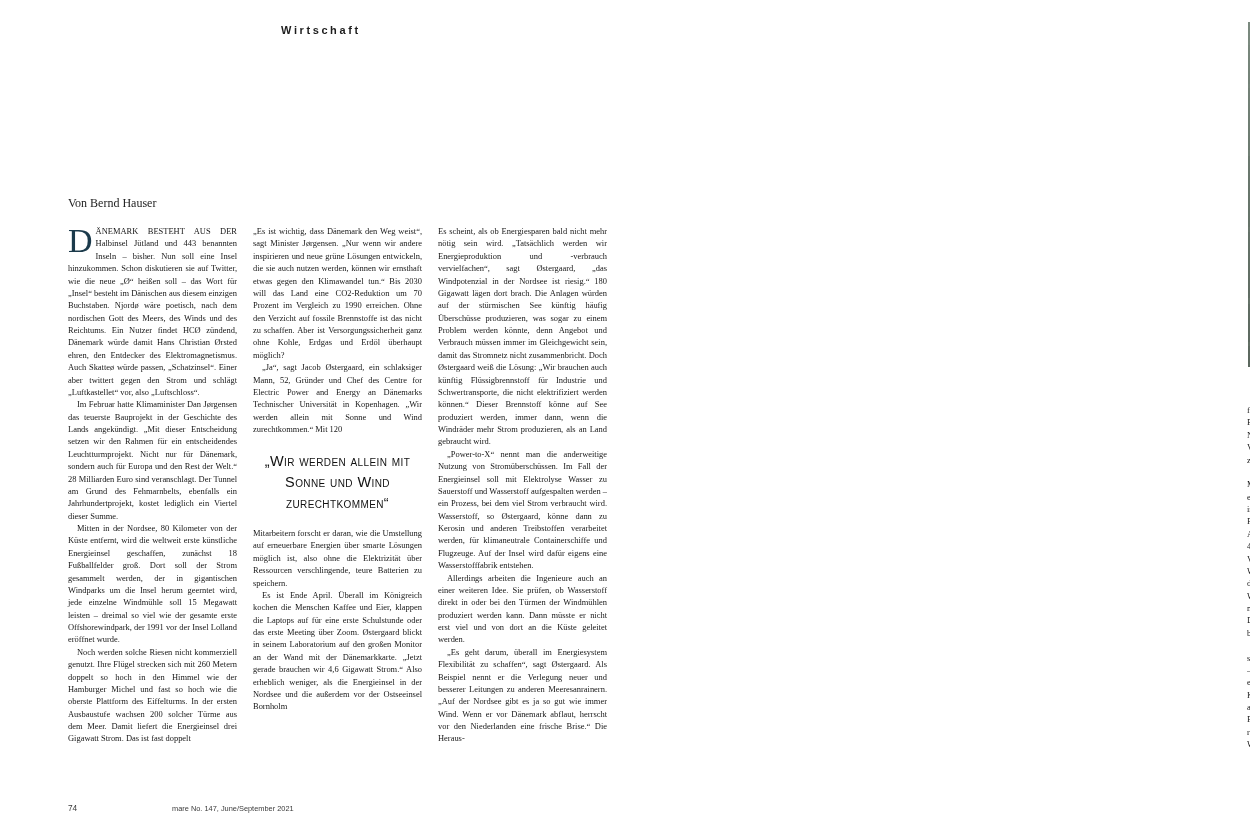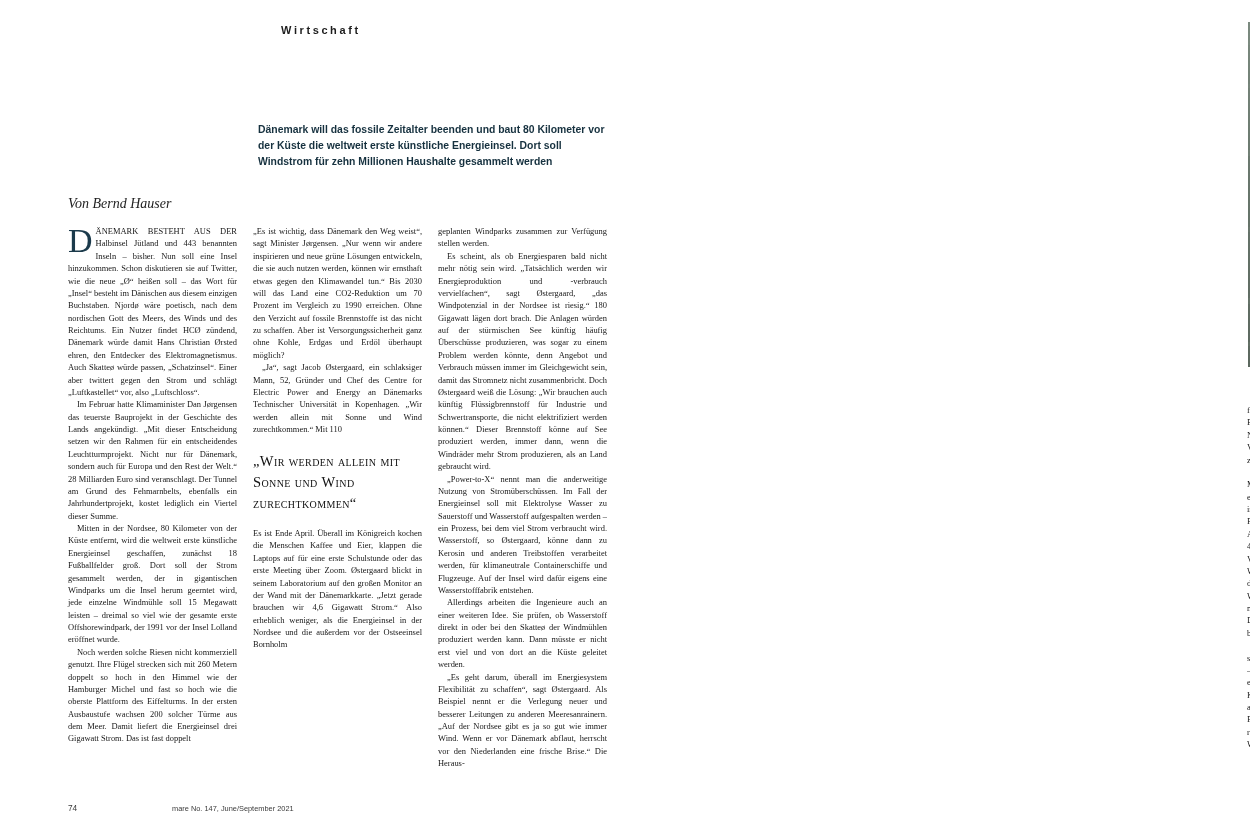--- a/index.html
+++ b/index.html
@@ -34,21 +34,21 @@
   }
   .standfirst{
     position:absolute;left:258px;top:122px;width:349px;
     font-family:"Liberation Sans", sans-serif;
     font-size:10.4px;font-weight:700;line-height:1.55;
     color:#16313f;text-align:left;
   }
   .byline{
     position:absolute;left:68px;top:196px;
     font-family:"Liberation Serif", serif;
-    font-style:italic;font-size:14px;color:#222;
+    font-size:12px;color:#222;
   }
 
   .cols{position:absolute;top:225px;display:flex;gap:16px;}
   .cols-left{left:68px;width:540px;}
   .col{width:169px;}
   .col p{
     margin:0;
     font-family:"Liberation Serif", serif;
     font-size:8.45px;
     line-height:1.465;
@@ -65,25 +65,25 @@
     float:left;
     font-family:"Liberation Serif", serif;
     font-size:34px;
     line-height:0.78;
     padding:3px 3px 0 0;
     color:#1b3a4b;
     font-weight:400;
   }
 
   .pullquote{
-    font-family:Liberation Serif, serif;
+    font-family:Liberation Sans, sans-serif;
     font-size:14.5px;
     line-height:1.42;
     color:#111;
-    text-align:left;
+    text-align:center;
     font-variant:small-caps;
     letter-spacing:0.4px;
     margin:16px 0 14px 0;
   }
 
   
   .photo{
     position:absolute;left:623px;top:22px;width:565px;height:345px;
     overflow:hidden;
   }
@@ -113,47 +113,46 @@
 </head>
 <body>
 
 <div class="spread">
 
   <div class="page page-left">
 
     <div class="kicker">Wirtschaft</div>
 
 
-    <div class="standfirst">Dänemark will das fossile Zeitalter beenden und baut 80 Kilometer vor der Küste die weltweit erste künstliche Energieinsel. Dort soll Windstrom für zehn Millionen Haushalte gesammelt werden</div>
 
     <div class="byline">Von Bernd Hauser</div>
 
     <div class="cols cols-left">
 
       <div class="col">
         <p class="dropcap-para noind">
           <span class="dropcap">D</span><span>ÄNEMARK BESTEHT AUS DER Halbinsel Jütland und 443 benannten Inseln – bisher. Nun soll eine Insel hinzukommen. Schon diskutieren sie auf Twitter, wie die neue „Ø“ heißen soll – das Wort für „Insel“ besteht im Dänischen aus diesem einzigen Buchstaben. Njordø wäre poetisch, nach dem nordischen Gott des Meers, des Winds und des Reichtums. Ein Nutzer findet HCØ zündend, Dänemark würde damit Hans Christian Ørsted ehren, den Entdecker des Elektromagnetismus. Auch Skatteø würde passen, „Schatzinsel“. Einer aber twittert gegen den Strom und schlägt „Luftkastellet“ vor, also „Luftschloss“.</span>
         </p>
         <p>Im Februar hatte Klimaminister Dan Jørgensen das teuerste Bauprojekt in der Geschichte des Lands angekündigt. „Mit dieser Entscheidung setzen wir den Rahmen für ein entscheidendes Leuchtturmprojekt. Nicht nur für Dänemark, sondern auch für Europa und den Rest der Welt.“ 28 Milliarden Euro sind veranschlagt. Der Tunnel am Grund des Fehmarnbelts, ebenfalls ein Jahrhundertprojekt, kostet lediglich ein Viertel dieser Summe.</p>
         <p>Mitten in der Nordsee, 80 Kilometer von der Küste entfernt, wird die weltweit erste künstliche Energieinsel geschaffen, zunächst 18 Fußballfelder groß. Dort soll der Strom gesammelt werden, der in gigantischen Windparks um die Insel herum geerntet wird, jede einzelne Windmühle soll 15 Megawatt leisten – dreimal so viel wie der gesamte erste Offshorewindpark, der 1991 vor der Insel Lolland eröffnet wurde.</p>
         <p>Noch werden solche Riesen nicht kommerziell genutzt. Ihre Flügel strecken sich mit 260 Metern doppelt so hoch in den Himmel wie der Hamburger Michel und fast so hoch wie die oberste Plattform des Eiffelturms. In der ersten Ausbaustufe wachsen 200 solcher Türme aus dem Meer. Damit liefert die Energieinsel drei Gigawatt Strom. Das ist fast doppelt</p>
       </div>
 
       <div class="col">
         <p>„Es ist wichtig, dass Dänemark den Weg weist“, sagt Minister Jørgensen. „Nur wenn wir andere inspirieren und neue grüne Lösungen entwickeln, die sie auch nutzen werden, können wir ernsthaft etwas gegen den Klimawandel tun.“ Bis 2030 will das Land eine CO2-Reduktion um 70 Prozent im Vergleich zu 1990 erreichen. Ohne den Verzicht auf fossile Brennstoffe ist das nicht zu schaffen. Aber ist Versorgungssicherheit ganz ohne Kohle, Erdgas und Erdöl überhaupt möglich?</p>
-        <p>„Ja“, sagt Jacob Østergaard, ein schlaksiger Mann, 52, Gründer und Chef des Centre for Electric Power and Energy an Dänemarks Technischer Universität in Kopenhagen. „Wir werden allein mit Sonne und Wind zurechtkommen.“ Mit 110</p>
+        <p>„Ja“, sagt Jacob Østergaard, ein schlaksiger Mann, 52, Gründer und Chef des Centre for Electric Power and Energy an Dänemarks Technischer Universität in Kopenhagen. „Wir werden allein mit Sonne und Wind zurechtkommen.“ Mit 120</p>
         <div class="pullquote">„Wir werden allein mit Sonne und Wind zurechtkommen“</div>
+        <p class="noind">Mitarbeitern forscht er daran, wie die Umstellung auf erneuerbare Energien über smarte Lösungen möglich ist, also ohne die Elektrizität über Ressourcen verschlingende, teure Batterien zu speichern.</p>
         <p>Es ist Ende April. Überall im Königreich kochen die Menschen Kaffee und Eier, klappen die Laptops auf für eine erste Schulstunde oder das erste Meeting über Zoom. Østergaard blickt in seinem Laboratorium auf den großen Monitor an der Wand mit der Dänemarkkarte. „Jetzt gerade brauchen wir 4,6 Gigawatt Strom.“ Also erheblich weniger, als die Energieinsel in der Nordsee und die außerdem vor der Ostseeinsel Bornholm</p>
       </div>
 
       <div class="col">
-        <p class="noind">geplanten Windparks zusammen zur Verfügung stellen werden.</p>
         <p>Es scheint, als ob Energiesparen bald nicht mehr nötig sein wird. „Tatsächlich werden wir Energieproduktion und -verbrauch vervielfachen“, sagt Østergaard, „das Windpotenzial in der Nordsee ist riesig.“ 180 Gigawatt lägen dort brach. Die Anlagen würden auf der stürmischen See künftig häufig Überschüsse produzieren, was sogar zu einem Problem werden könnte, denn Angebot und Verbrauch müssen immer im Gleichgewicht sein, damit das Stromnetz nicht zusammenbricht. Doch Østergaard weiß die Lösung: „Wir brauchen auch künftig Flüssigbrennstoff für Industrie und Schwertransporte, die nicht elektrifiziert werden können.“ Dieser Brennstoff könne auf See produziert werden, immer dann, wenn die Windräder mehr Strom produzieren, als an Land gebraucht wird.</p>
         <p>„Power-to-X“ nennt man die anderweitige Nutzung von Stromüberschüssen. Im Fall der Energieinsel soll mit Elektrolyse Wasser zu Sauerstoff und Wasserstoff aufgespalten werden – ein Prozess, bei dem viel Strom verbraucht wird. Wasserstoff, so Østergaard, könne dann zu Kerosin und anderen Treibstoffen verarbeitet werden, für klimaneutrale Containerschiffe und Flugzeuge. Auf der Insel wird dafür eigens eine Wasserstofffabrik entstehen.</p>
-        <p>Allerdings arbeiten die Ingenieure auch an einer weiteren Idee. Sie prüfen, ob Wasserstoff direkt in oder bei den Skatteø der Windmühlen produziert werden kann. Dann müsste er nicht erst viel und von dort an die Küste geleitet werden.</p>
+        <p>Allerdings arbeiten die Ingenieure auch an einer weiteren Idee. Sie prüfen, ob Wasserstoff direkt in oder bei den Türmen der Windmühlen produziert werden kann. Dann müsste er nicht erst viel und von dort an die Küste geleitet werden.</p>
         <p>„Es geht darum, überall im Energiesystem Flexibilität zu schaffen“, sagt Østergaard. Als Beispiel nennt er die Verlegung neuer und besserer Leitungen zu anderen Meeresanrainern. „Auf der Nordsee gibt es ja so gut wie immer Wind. Wenn er vor Dänemark abflaut, herrscht vor den Niederlanden eine frische Brise.“ Die Heraus-</p>
       </div>
     </div>
 
     <div class="folio folio-left">74</div>
     <div class="issue issue-left">mare No. 147, June/September 2021</div>
   </div>
 
   <div class="page page-right">
 

